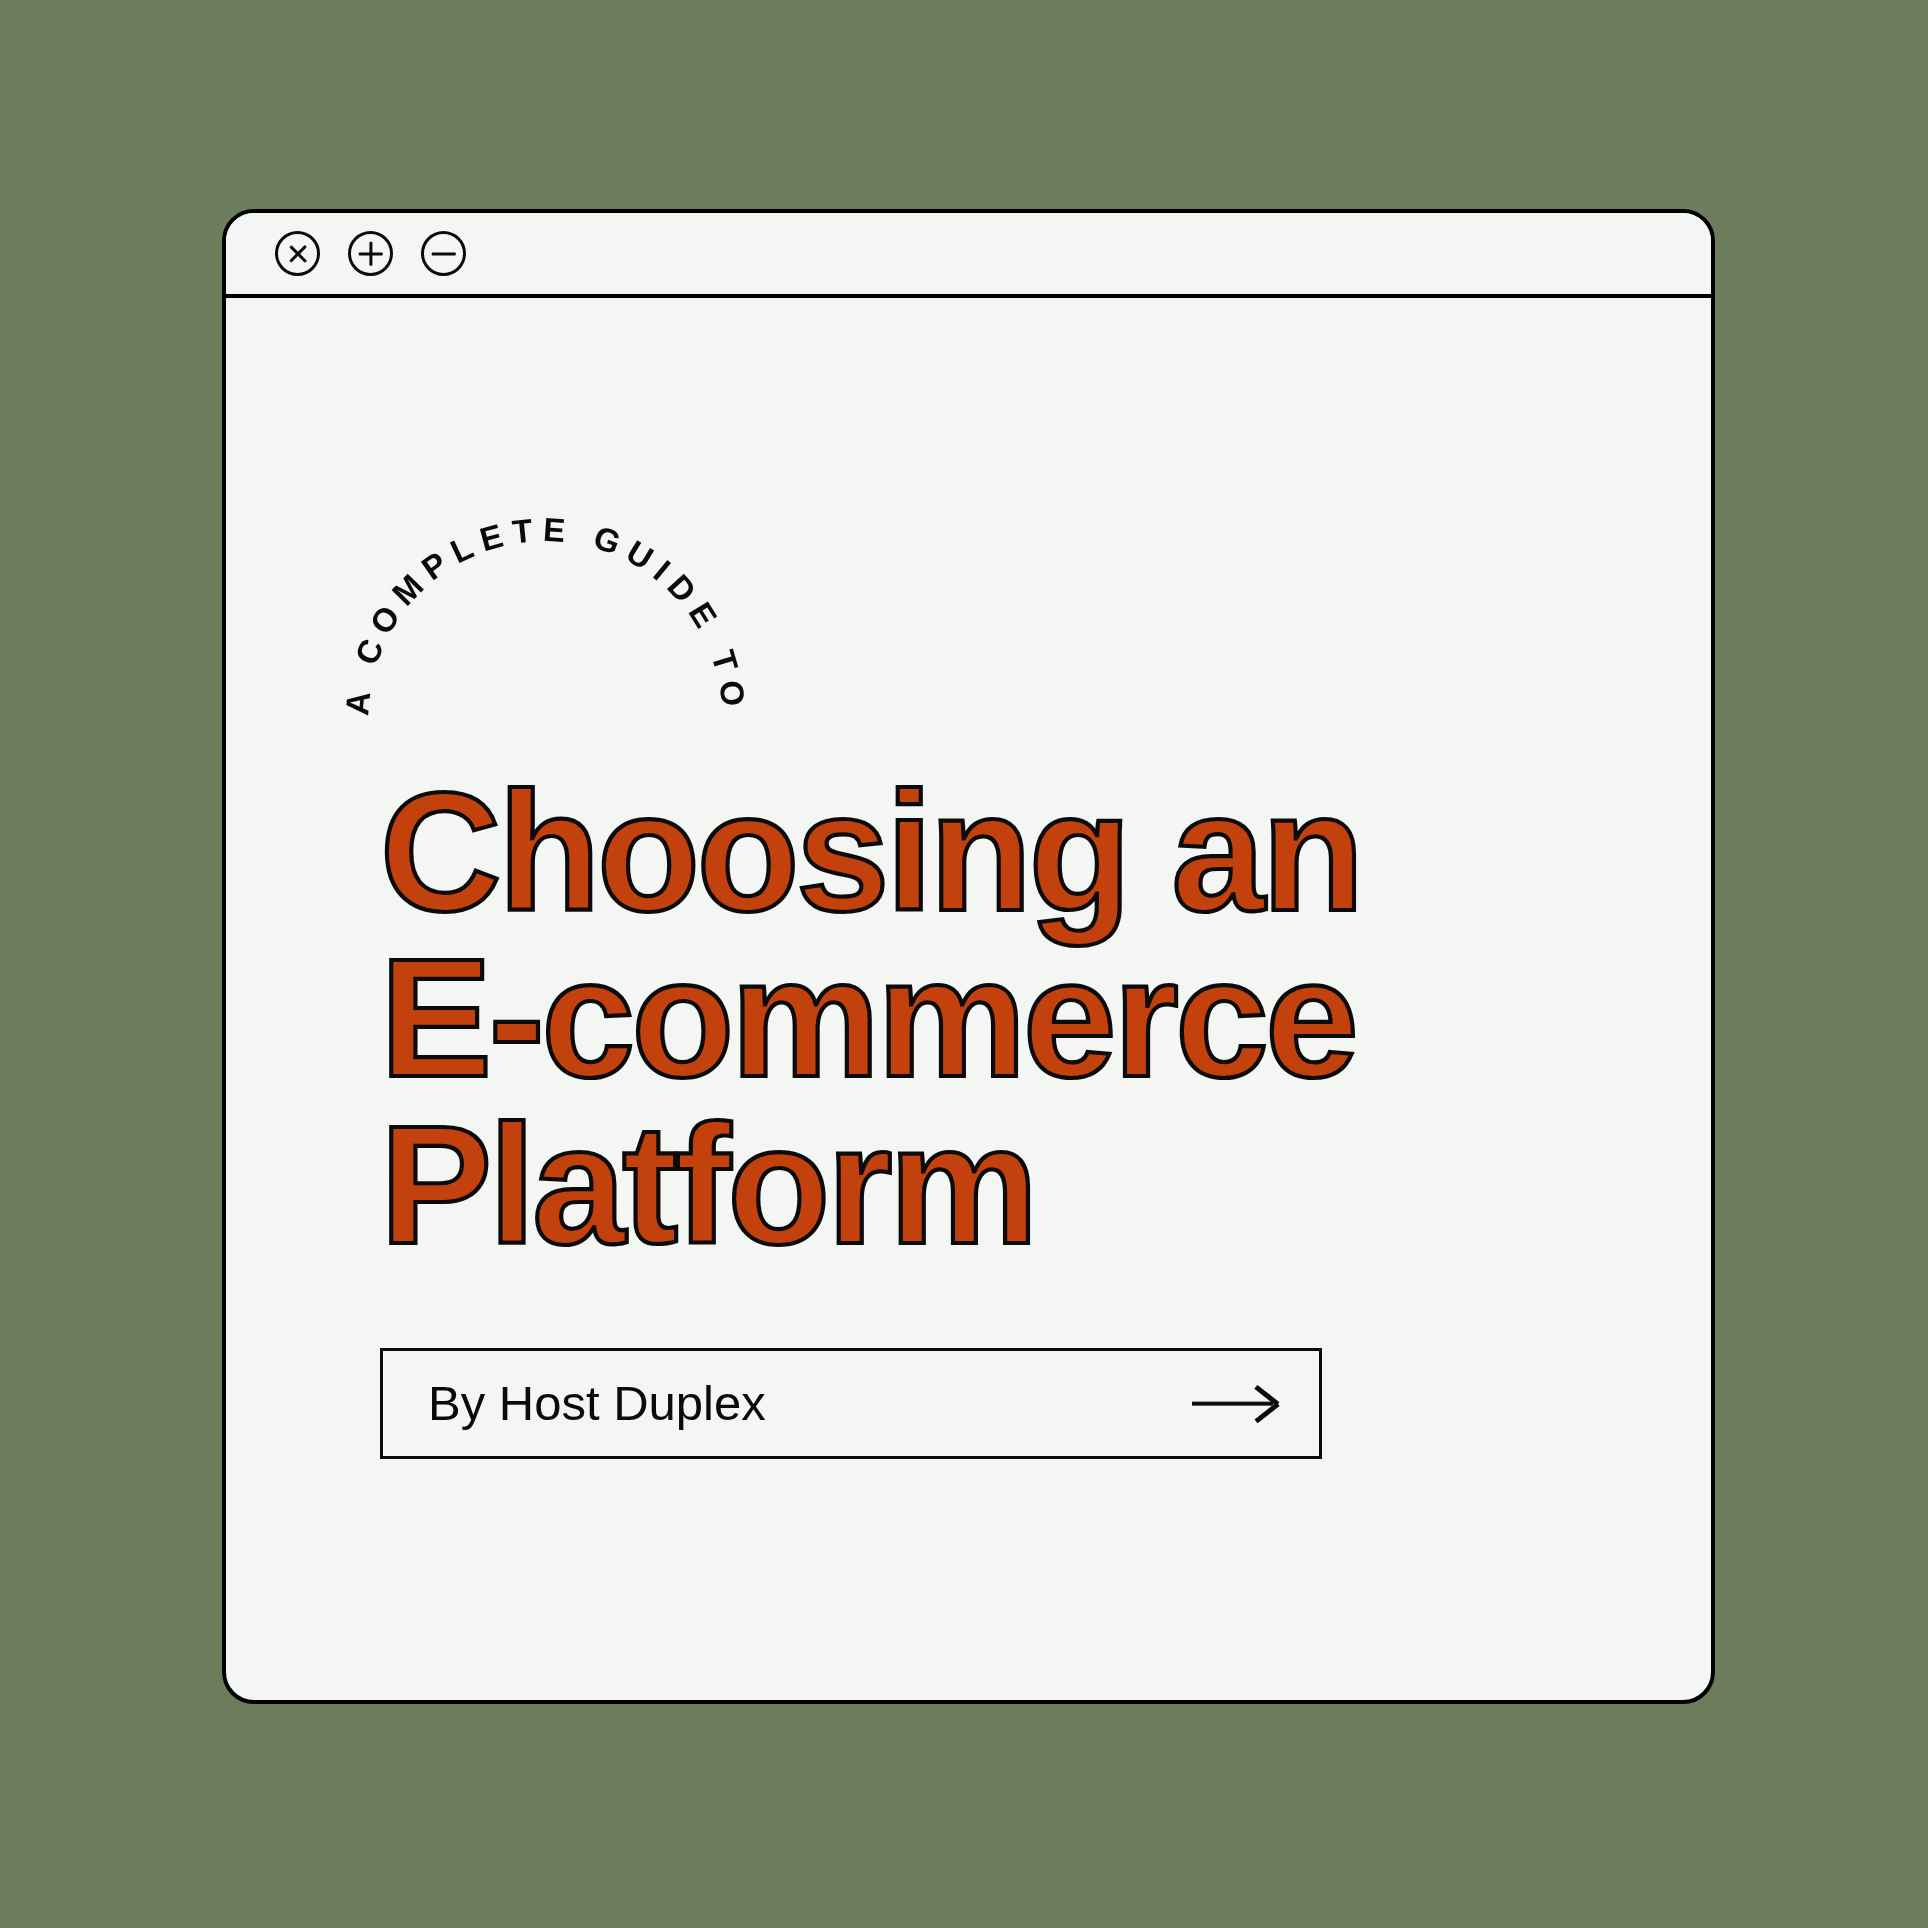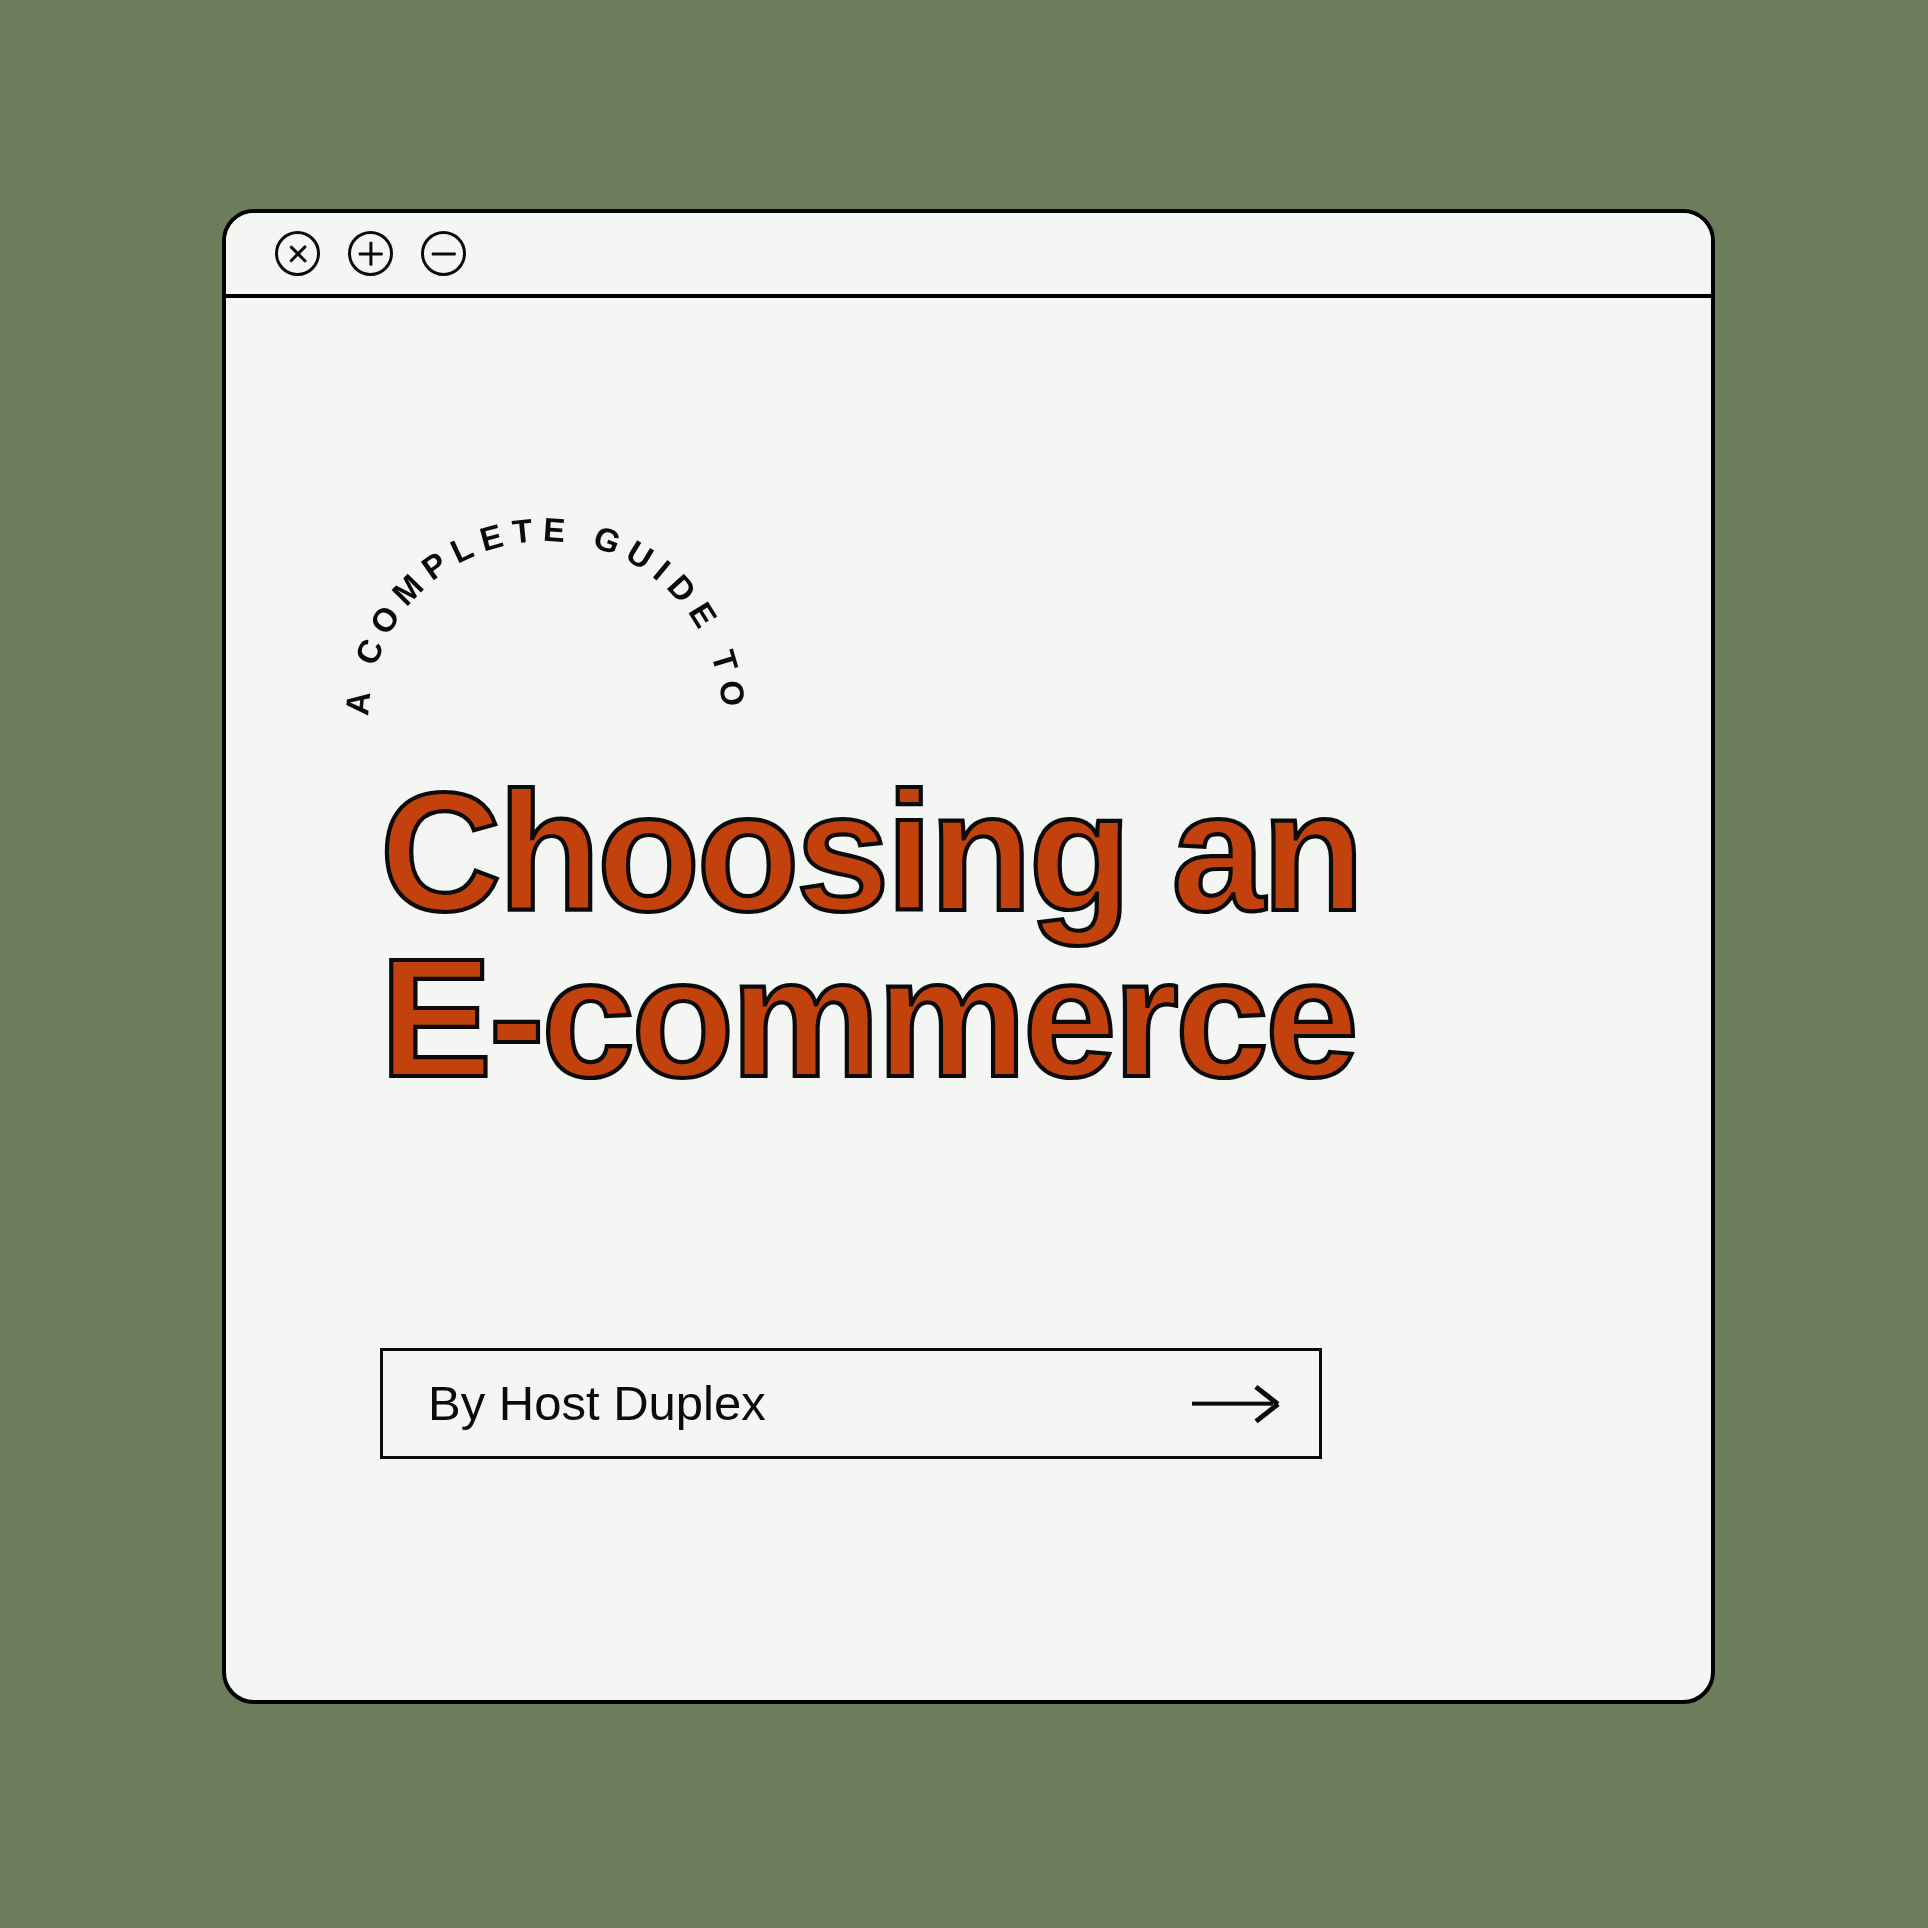--- a/index.html
+++ b/index.html
@@ -218,20 +218,21 @@
         </defs>
         <text class="arc-text">
           <textPath href="#arcPath" startOffset="50%" text-anchor="middle">A COMPLETE GUIDE TO</textPath>
         </text>
       </svg>
     </div>
 
     <div class="headline">
       <span class="ln">Choosing an</span>
       <span class="ln">E-commerce</span>
+      <span class="ln">Platform</span>
     </div>
 
     <div class="cta">
       <span class="cta-label">By Host Duplex</span>
       <span class="cta-arrow">
         <span class="shaft"></span>
         <span class="head-a"></span>
         <span class="head-b"></span>
       </span>
     </div>

